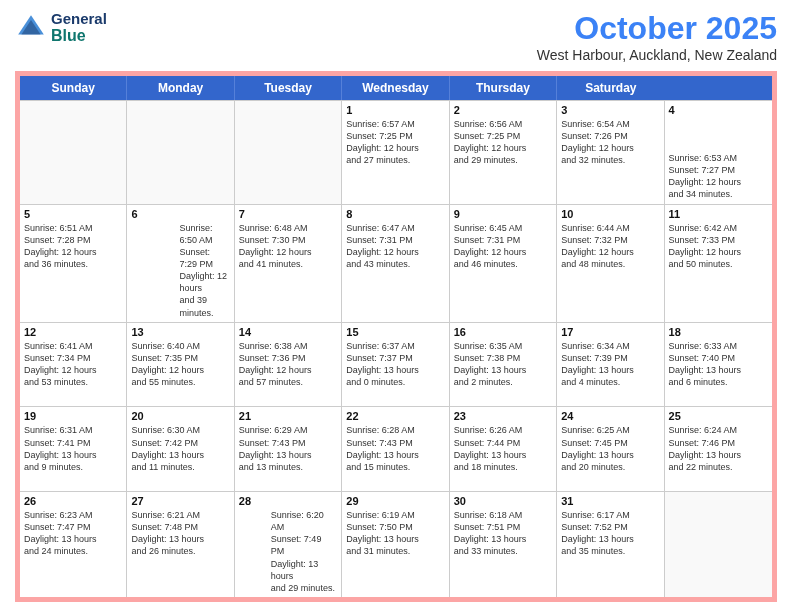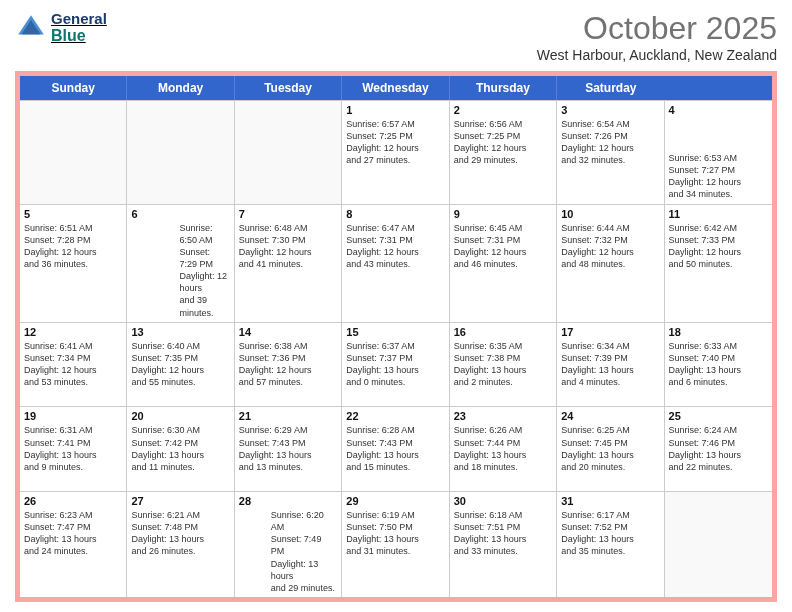--- a/index.html
+++ b/index.html
@@ -20,33 +20,32 @@
     .header {
       display: flex;
       justify-content: space-between;
       align-items: flex-start;
       margin-bottom: 8px;
     }
     .logo {
       display: flex;
       align-items: center;
       gap: 4px;
-      text-decoration: underline;
     }
     .logo-icon {
       width: 32px;
       height: 32px;
     }
     .title-block {
       text-align: right;
     }
     .month-title {
       font-size: 32px;
-      color: #737373;
-      font-weight: 400;
+      color: #3b82f6;
+      font-weight: 700;
     }
     .subtitle {
       font-size: 14px;
       color: #333;
     }
     .calendar {
       flex: 1;
       display: flex;
       flex-direction: column;
       border: 5px solid #fca5a5;

